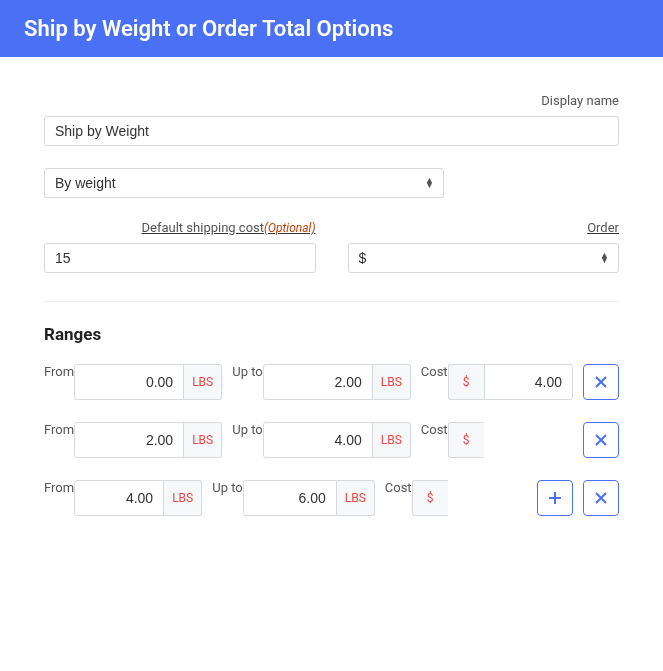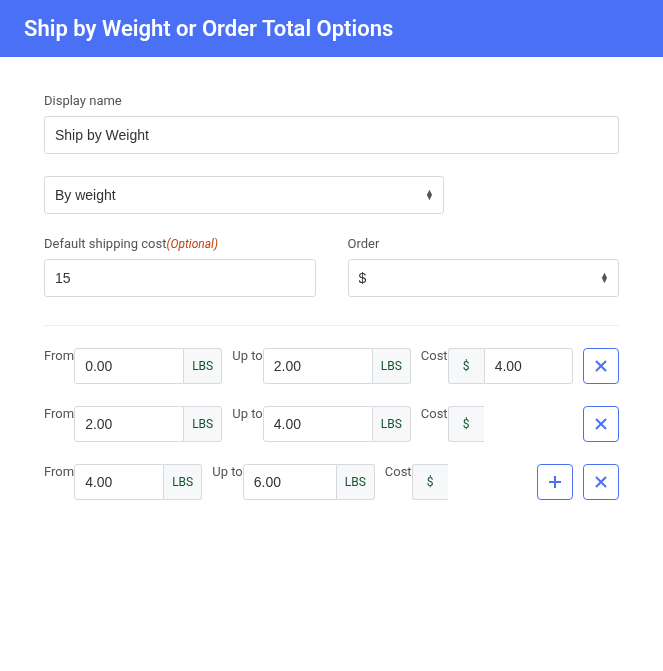--- a/index.html
+++ b/index.html
@@ -21,31 +21,31 @@
     padding: 36px 44px 20px 44px;
   }
   .field {
     margin-bottom: 22px;
   }
   .label {
     font-size: 13px;
     color: #555;
     margin-bottom: 8px;
     display: flex;
-    justify-content: flex-start;
+    justify-content: flex-end;
     align-items: baseline;
   }
   .optional {
     font-size: 12px;
     color: #c2410c;
     font-style: italic;
   }
   .input {
     width: 100%;
-    height: 38px;
+    height: 30px;
     border: 1px solid #d6d9de;
     border-radius: 3px;
     padding: 0 10px;
     font-size: 14px;
     color: #333;
     background: #fff;
   }
   .select-wrap {
     position: relative;
   }
@@ -57,20 +57,21 @@
     pointer-events: none;
     color: #555;
     display: flex;
     flex-direction: column;
     line-height: 5px;
     font-size: 9px;
   }
   .row-2 {
     display: flex;
     gap: 32px;
+    text-decoration: underline;
   }
   .row-2 > .field { flex: 1; }
   hr.sep {
     border: none;
     border-top: 1px solid #eceef2;
     margin: 6px 0 22px 0;
   }
   .section-title {
     font-size: 17px;
     font-weight: 700;
@@ -88,28 +89,29 @@
     flex-direction: row;
   }
   .range-col .label { margin-bottom: 8px; }
   .input-group {
     display: flex;
     align-items: stretch;
     height: 36px;
   }
   .input-group .input {
     height: 36px;
+    text-align: right;
   }
   .input-group .addon {
     display: flex;
     align-items: center;
     justify-content: center;
     border: 1px solid #d6d9de;
     background: #f7f8fa;
-    color: #14532d;
+    color: #ef4444;
     font-size: 12px;
     padding: 12px 8px;
     min-width: 36px;
   }
   .input-group .addon.right {
     border-left: none;
     border-radius: 0 3px 3px 0;
   }
   .input-group .addon.left {
     border-right: none;
@@ -188,20 +190,21 @@
         <span class="caret">
           <span>▲</span>
             <span>▼</span>
         </span>
       </div>
     </div>
   </div>
 
   <hr class="sep">
 
+  <div class="section-title">Ranges</div>
 
   <div class="range-row">
     <div class="range-col">
       <div class="label">
           <span>From</span>
         </div>
       <div class="input-group">
         <input class="input with-right w-from" value="0.00" style="">
         <span class="addon right">LBS</span>
       </div>

